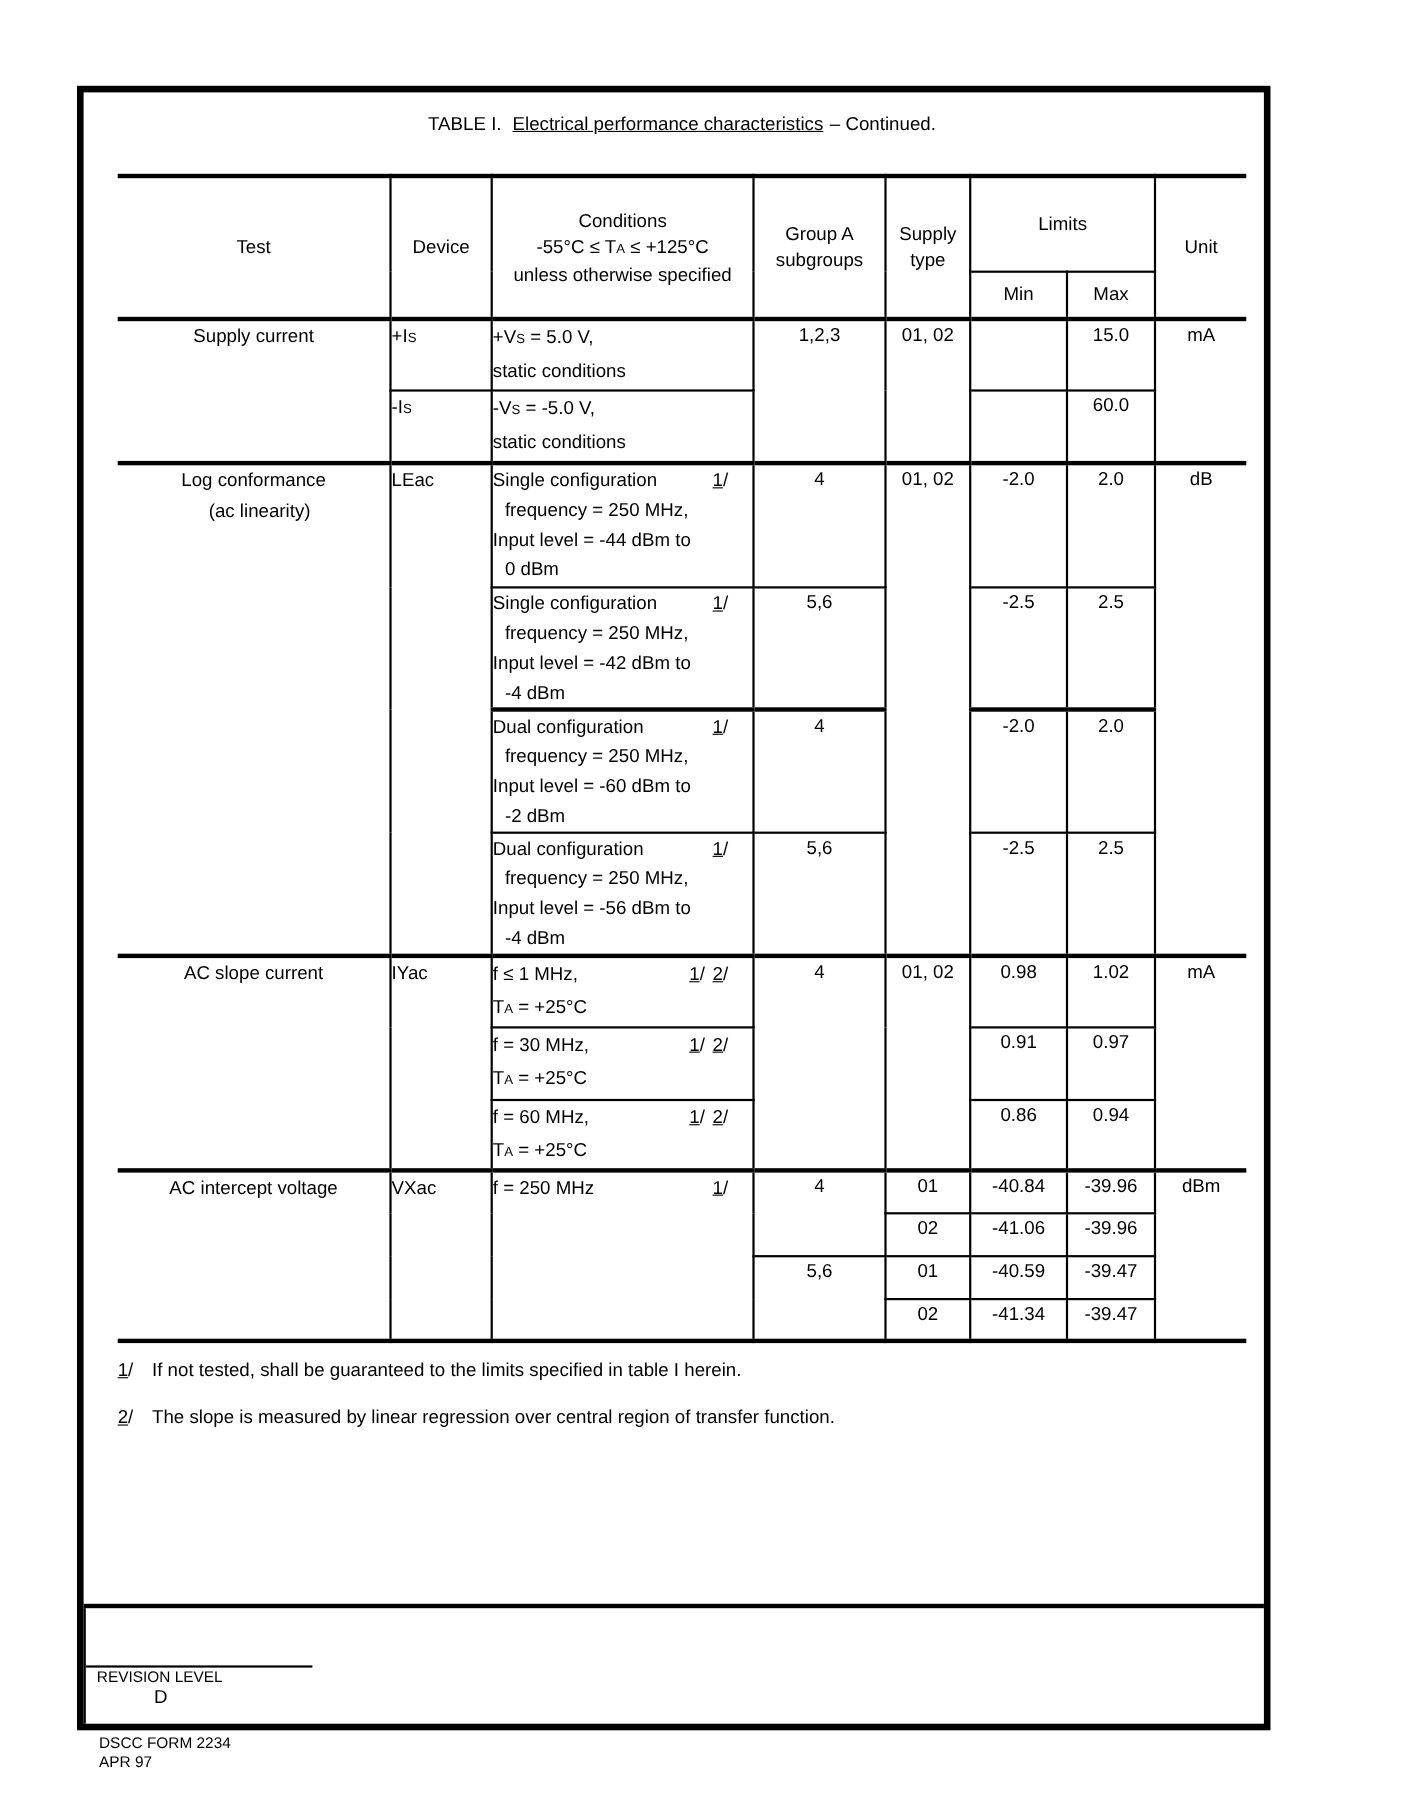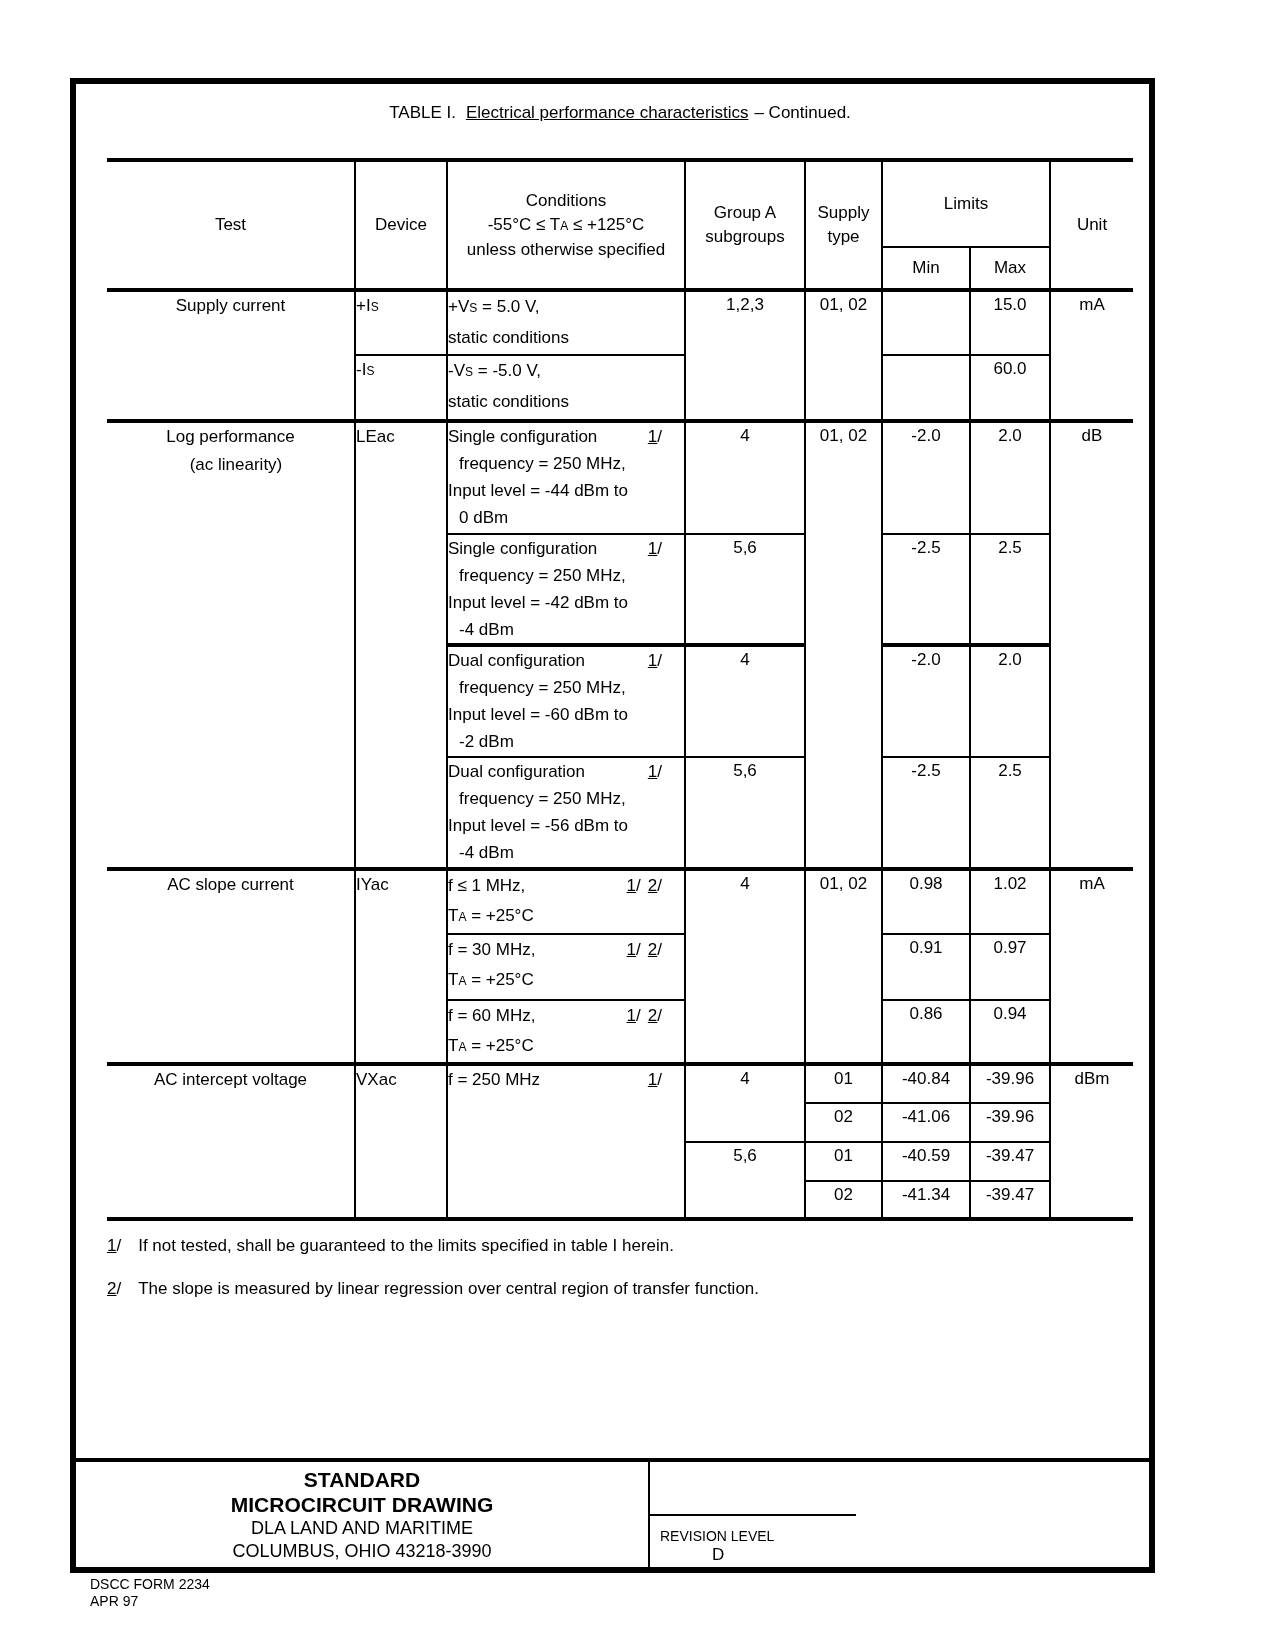--- a/index.html
+++ b/index.html
@@ -64,21 +64,21 @@
   .tb-c2 { width:149px; border-left:2px solid #000; }
   .tb-c3 { width:208px; border-left:2px solid #000; }
   .tb-c4 { flex:1; border-left:2px solid #000; }
   .half { height:52px; }
   .bot  { border-top:2px solid #000; height:53px; }
   .tb-b1 { font-weight:bold; font-size:21px; line-height:25px; }
   .tb-r1 { font-size:18px; line-height:23px; }
   .size-lbl { font-size:13px; text-align:center; padding-top:5px; line-height:15px; }
   .size-val { font-size:21px; font-weight:bold; text-align:center; line-height:24px; }
   .num { font-size:21px; font-weight:bold; text-align:center; line-height:50px; }
-  .lbl-l { font-size:14px; padding:12px 0 0 10px; line-height:16px; }
+  .lbl-l { font-size:14px; padding:0 0 0 10px; line-height:16px; }
   .val-d { font-size:17px; padding-left:62px; line-height:22px; }
   
   .formfoot { position:absolute; left:90px; top:1576px; font-size:14px; line-height:17px; }
 </style>
 </head>
 <body>
 
 <div class="outer"></div>
 
 <div class="ttl">
@@ -141,21 +141,21 @@
       <td class="c3 cond lh30">
         <div><span>-V</span><span class="sub">S</span><span> = -5.0 V,</span></div>
         <div>static conditions</div>
       </td>
       <td class="c6 tc"></td>
       <td class="c7 tc">60.0</td>
     </tr>
 
     <tr class="h113">
       <td class="c1 test-cell tk" rowspan="4">
-        <div>Log performance</div>
+        <div>Log conformance</div>
         <div class="ind">(ac linearity)</div>
       </td>
       <td class="c2 sym-cell tk" rowspan="4">LEac</td>
       <td class="c3 cond tk">
         <div class="cl">
             <span>Single configuration</span>
             <span class="ref"><u>1</u><span>/</span></span>
           </div>
         <div class="ind">frequency = 250 MHz,</div>
         <div>Input level = -44 dBm to</div>
@@ -286,26 +286,20 @@
 <div class="fn fn1">
   <span class="fnref"><u>1</u><span>/</span></span>
   <span class="fntext">If not tested, shall be guaranteed to the limits specified in table I herein.</span>
 </div>
 <div class="fn fn2">
   <span class="fnref"><u>2</u><span>/</span></span>
   <span class="fntext">The slope is measured by linear regression over central region of transfer function.</span>
 </div>
 
 <div class="tblock">
-  <div class="tb-c1">
-    <div class="tb-b1">STANDARD</div>
-    <div class="tb-b1">MICROCIRCUIT DRAWING</div>
-    <div class="tb-r1">DLA LAND AND MARITIME</div>
-    <div class="tb-r1">COLUMBUS, OHIO 43218-3990</div>
-  </div>
   <div class="tb-c3">
     <div class="half top"></div>
     <div class="half bot">
       <div class="lbl-l">REVISION LEVEL</div>
       <div class="val-d">D</div>
     </div>
   </div>
 </div>
 
 <div class="formfoot">

